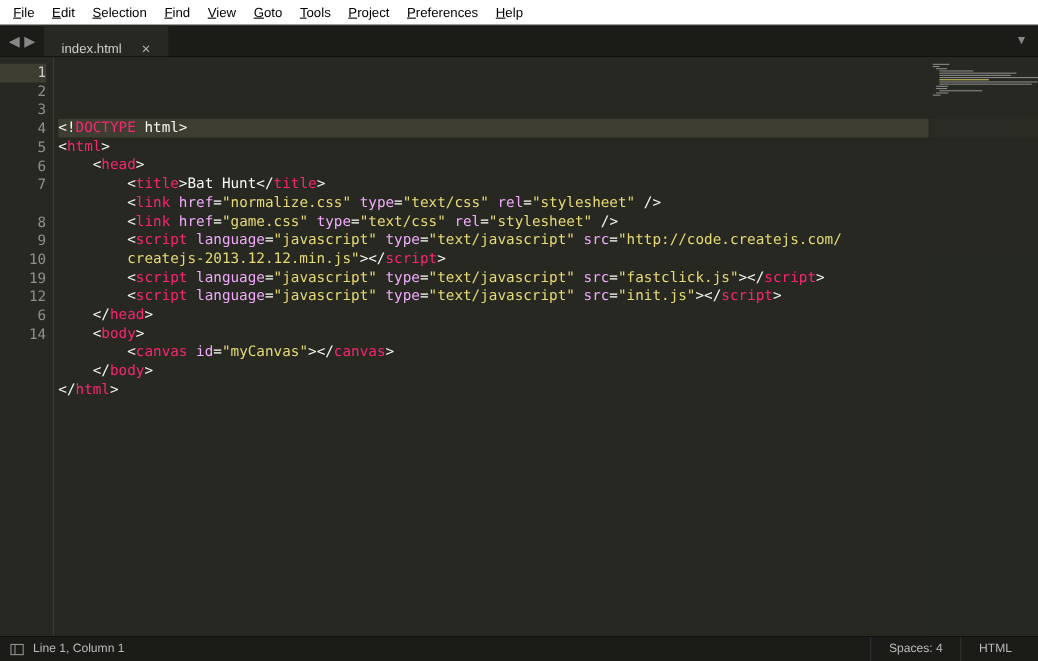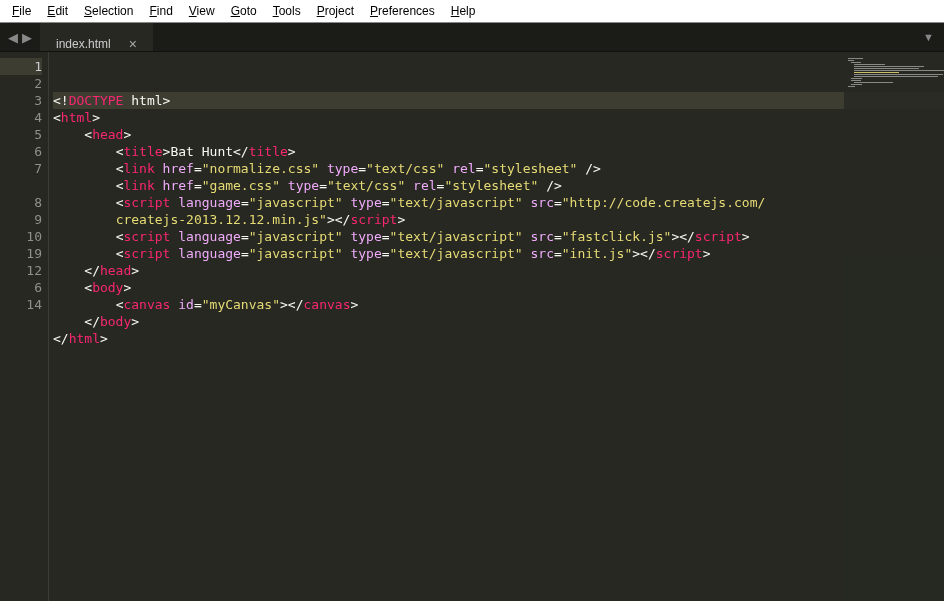--- a/index.html
+++ b/index.html
@@ -20,21 +20,21 @@
   .rightarrow{margin-left:auto;padding:0 10px;color:#888;font-size:11px;cursor:pointer;}
   
   .editor{flex:1;display:flex;position:relative;background:#272822;font-family:Consolas,Menlo,monospace;
     font-size:13px;line-height:17px;}
   .gutter{width:42px;background:#272822;color:#8F908A;text-align:right;padding:6px 6px 0 0;
     border-right:1px solid #3b3c36;user-select:none;}
   .gutter .ln{height:17px;}
   .gutter .ln.active{background:#3e3d32;color:#ccc;}
   .code{flex:1;padding:6px 0 0 4px;white-space:pre;color:#f8f8f2;position:relative;}
   .code .row{height:17px;}
-  .code .row.active{background:#3e3d32;}
+  .code .row.active{background:#3e3d32;margin-top:16px;}
   
   .pun{color:#f8f8f2;}
   .doctype{color:#f92672;}
   .tag{color:#f92672;}
   .attr{color:#f0abfc;}
   .op{color:#f8f8f2;}
   .str{color:#e6db74;}
   .txt{color:#f8f8f2;}
   
   .minimap{position:absolute;top:0;right:0;width:100px;height:100%;background:#272822;opacity:.85;}
@@ -94,14 +94,32 @@
         <div class="ln">19</div>
         <div class="ln">12</div>
         <div class="ln">6</div>
         <div class="ln">14</div>
       </div>
     <div class="code" id="code">
       <div class="row active"><span></span><span class="pun">&lt;!</span><span class="doctype">DOCTYPE</span><span class="txt"> html</span><span class="pun">&gt;</span></div><div class="row"><span></span><span class="pun">&lt;</span><span class="tag">html</span><span class="pun">&gt;</span></div><div class="row"><span>    </span><span class="pun">&lt;</span><span class="tag">head</span><span class="pun">&gt;</span></div><div class="row"><span>        </span><span class="pun">&lt;</span><span class="tag">title</span><span class="pun">&gt;</span><span class="txt">Bat Hunt</span><span class="pun">&lt;/</span><span class="tag">title</span><span class="pun">&gt;</span></div><div class="row"><span>        </span><span class="pun">&lt;</span><span class="tag">link</span><span class="txt"> </span><span class="attr">href</span><span class="op">=</span><span class="str">"normalize.css"</span><span class="txt"> </span><span class="attr">type</span><span class="op">=</span><span class="str">"text/css"</span><span class="txt"> </span><span class="attr">rel</span><span class="op">=</span><span class="str">"stylesheet"</span><span class="txt"> </span><span class="pun">/&gt;</span></div><div class="row"><span>        </span><span class="pun">&lt;</span><span class="tag">link</span><span class="txt"> </span><span class="attr">href</span><span class="op">=</span><span class="str">"game.css"</span><span class="txt"> </span><span class="attr">type</span><span class="op">=</span><span class="str">"text/css"</span><span class="txt"> </span><span class="attr">rel</span><span class="op">=</span><span class="str">"stylesheet"</span><span class="txt"> </span><span class="pun">/&gt;</span></div><div class="row"><span>        </span><span class="pun">&lt;</span><span class="tag">script</span><span class="txt"> </span><span class="attr">language</span><span class="op">=</span><span class="str">"javascript"</span><span class="txt"> </span><span class="attr">type</span><span class="op">=</span><span class="str">"text/javascript"</span><span class="txt"> </span><span class="attr">src</span><span class="op">=</span><span class="str">"http://code.createjs.com/</span></div><div class="row"><span>        </span><span class="str">createjs-2013.12.12.min.js"</span><span class="pun">&gt;&lt;/</span><span class="tag">script</span><span class="pun">&gt;</span></div><div class="row"><span>        </span><span class="pun">&lt;</span><span class="tag">script</span><span class="txt"> </span><span class="attr">language</span><span class="op">=</span><span class="str">"javascript"</span><span class="txt"> </span><span class="attr">type</span><span class="op">=</span><span class="str">"text/javascript"</span><span class="txt"> </span><span class="attr">src</span><span class="op">=</span><span class="str">"fastclick.js"</span><span class="pun">&gt;&lt;/</span><span class="tag">script</span><span class="pun">&gt;</span></div><div class="row"><span>        </span><span class="pun">&lt;</span><span class="tag">script</span><span class="txt"> </span><span class="attr">language</span><span class="op">=</span><span class="str">"javascript"</span><span class="txt"> </span><span class="attr">type</span><span class="op">=</span><span class="str">"text/javascript"</span><span class="txt"> </span><span class="attr">src</span><span class="op">=</span><span class="str">"init.js"</span><span class="pun">&gt;&lt;/</span><span class="tag">script</span><span class="pun">&gt;</span></div><div class="row"><span>    </span><span class="pun">&lt;/</span><span class="tag">head</span><span class="pun">&gt;</span></div><div class="row"><span>    </span><span class="pun">&lt;</span><span class="tag">body</span><span class="pun">&gt;</span></div><div class="row"><span>        </span><span class="pun">&lt;</span><span class="tag">canvas</span><span class="txt"> </span><span class="attr">id</span><span class="op">=</span><span class="str">"myCanvas"</span><span class="pun">&gt;&lt;/</span><span class="tag">canvas</span><span class="pun">&gt;</span></div><div class="row"><span>    </span><span class="pun">&lt;/</span><span class="tag">body</span><span class="pun">&gt;</span></div><div class="row"><span></span><span class="pun">&lt;/</span><span class="tag">html</span><span class="pun">&gt;</span></div><div class="minimap" id="minimap"><div class="m" style="top: 6px; left: 4px; width: 15px; background: rgb(153, 153, 153);"></div><div class="m" style="top: 8px; left: 4px; width: 6px; background: rgb(153, 153, 153);"></div><div class="m" style="top: 10px; left: 7px; width: 10px; background: rgb(153, 153, 153);"></div><div class="m" style="top: 12px; left: 10px; width: 31px; background: rgb(153, 153, 153);"></div><div class="m" style="top: 14px; left: 10px; width: 70px; background: rgb(153, 153, 153);"></div><div class="m" style="top: 16px; left: 10px; width: 65px; background: rgb(153, 153, 153);"></div><div class="m" style="top: 18px; left: 10px; width: 90px; background: rgb(153, 153, 153);"></div><div class="m" style="top: 20px; left: 10px; width: 45px; background: rgb(230, 219, 116);"></div><div class="m" style="top: 22px; left: 10px; width: 89px; background: rgb(153, 153, 153);"></div><div class="m" style="top: 24px; left: 10px; width: 84px; background: rgb(153, 153, 153);"></div><div class="m" style="top: 26px; left: 7px; width: 11px; background: rgb(153, 153, 153);"></div><div class="m" style="top: 28px; left: 7px; width: 10px; background: rgb(153, 153, 153);"></div><div class="m" style="top: 30px; left: 10px; width: 39px; background: rgb(153, 153, 153);"></div><div class="m" style="top: 32px; left: 7px; width: 11px; background: rgb(153, 153, 153);"></div><div class="m" style="top: 34px; left: 4px; width: 7px; background: rgb(153, 153, 153);"></div></div>
     </div>
   </div>
 
+  <div class="statusbar">
+    <div class="left">
+      <span class="icon">
+        <svg viewBox="0 0 14 14">
+            <rect x="1" y="2" width="12" height="10" fill="none" stroke="#999" stroke-width="1"></rect>
+            <line x1="5" y1="2" x2="5" y2="12" stroke="#999" stroke-width="1"></line>
+          </svg>
+      </span>
+      <span>Line 1, Column 1</span>
+    </div>
+    <div class="spacer"></div>
+    <div class="cell">
+        <span>Spaces: 4</span>
+      </div>
+    <div class="cell">
+        <span>HTML</span>
+      </div>
+  </div>
 
 </div>
 
 </body></html>

